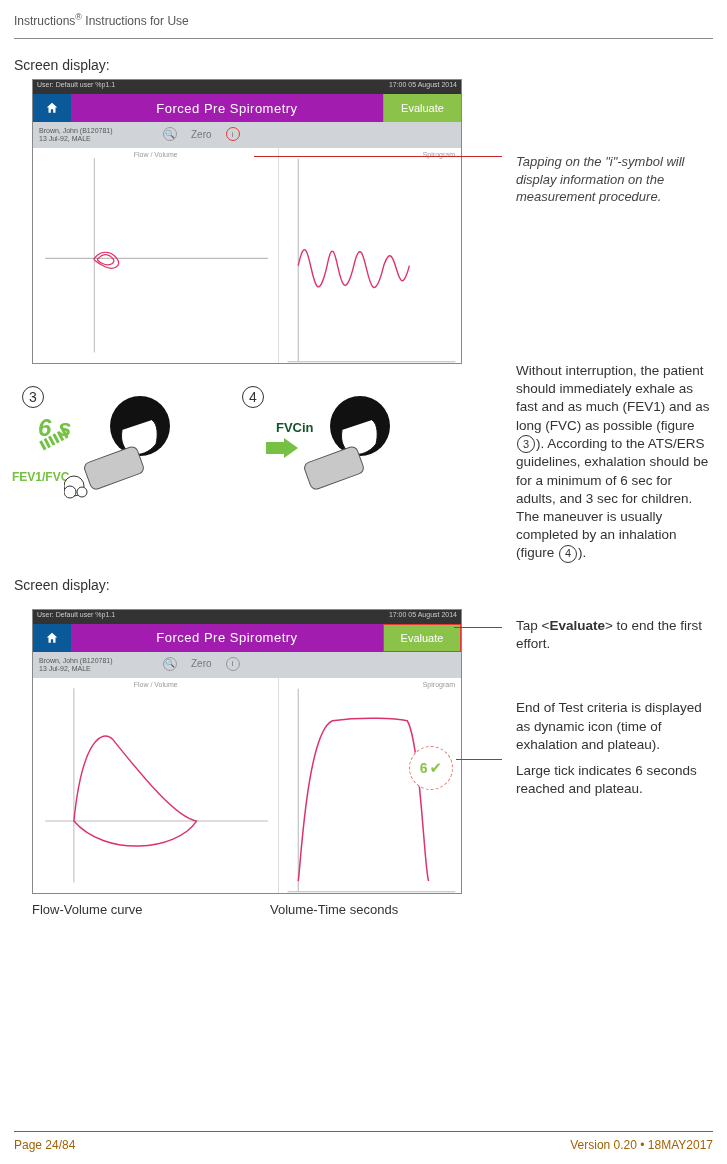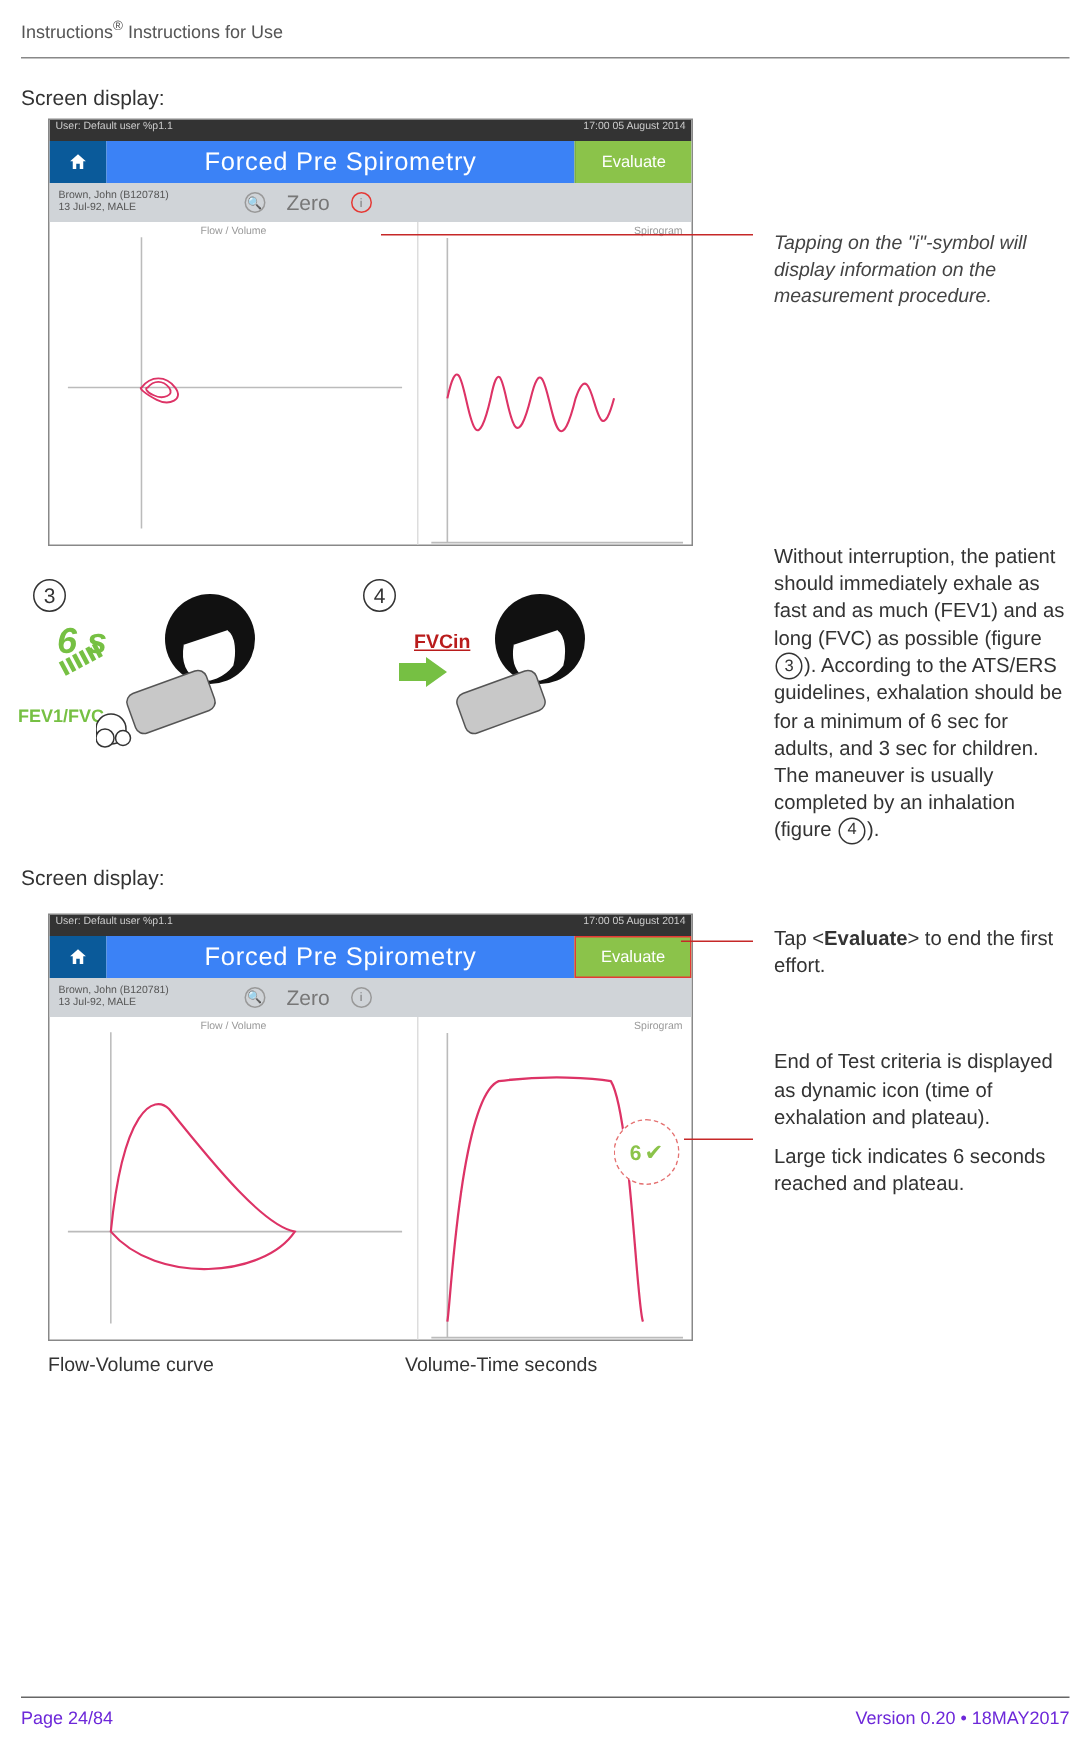--- a/index.html
+++ b/index.html
@@ -24,65 +24,65 @@
   .shot {
     width: 430px; height: 285px; border: 1px solid #888; background: #fff; position: relative; margin-left: 18px;
     overflow: hidden;
   }
   .shot-statusbar { height: 14px; background: #333; position: relative; }
   .shot-status-left { position:absolute; left:4px; top:1px; color:#ccc; font-size:7px; }
   .shot-status-right { position:absolute; right:4px; top:1px; color:#ccc; font-size:7px; }
   .shot-titlebar { display: flex; height: 28px; }
   .home-btn { width: 38px; background: #0a5a9a; display:flex; align-items:center; justify-content:center; }
   .home-btn svg { width:14px; height:14px; fill:#fff; }
-  .title-mid { flex:1; background:#3b82f6; color:#fff; font-size:17px; display:flex; align-items:center; justify-content:center; letter-spacing:0.5px; }
+  .title-mid { flex:1; background:#a21caf; color:#fff; font-size:13px; display:flex; align-items:center; justify-content:center; letter-spacing:0.5px; }
   .eval-btn { width: 78px; background:#8bc34a; color:#fff; font-size:11px; display:flex; align-items:center; justify-content:center; border-left:1px solid rgba(0,0,0,0.1); }
   .patient-row { height: 26px; background: #d0d4d8; display:flex; align-items:center; padding: 0 6px; position:relative; }
   .patient-info { font-size:7px; color:#555; line-height:1.1; }
   .mini-tool { position:absolute; left:130px; top:5px; display:flex; gap:14px; align-items:center; }
   .mini-icon { width:14px; height:14px; border:1px solid #999; border-radius:50%; display:flex; align-items:center; justify-content:center; font-size:8px; color:#777; }
-  .zero-lbl { font-size:14px; color:#777; }
+  .zero-lbl { font-size:10px; color:#777; }
   .info-box { border: 1.5px solid #e53935 !important; }
   .chart-area { display:flex; height: 216px; }
   .chart-left { flex: 1.35; border-right:1px solid #ddd; position:relative; }
   .chart-right { flex: 1; position:relative; }
   .chart-title-sm { font-size:7px; color:#999; position:absolute; top:3px; }
   .curve-svg { position:absolute; inset:0; }
 
   
   .callout-line { position:absolute; border-top:1px solid #c62828; }
   .annotation { font-style: italic; color:#444; font-size:13px; line-height:1.35; }
 
   
   .fig-row { display:flex; margin-top:18px; margin-left:6px; gap:10px; position:relative; }
   .fig { width: 210px; position:relative; }
   .circle-num { width:22px; height:22px; border:1.5px solid #333; border-radius:50%; display:flex; align-items:center; justify-content:center; font-size:14px; position:absolute; top:-2px; left:2px; background:#fff; z-index:5; }
   .circle-num-inline { width:18px; height:18px; border:1.2px solid #333; border-radius:50%; display:inline-flex; align-items:center; justify-content:center; font-size:11px; vertical-align: middle; margin:0 1px; }
   .six-s { position:absolute; top:26px; left:18px; color:#76c043; font-weight:bold; font-style:italic; font-size:24px; }
   .dashes { position:absolute; top:44px; left:20px; transform: rotate(-28deg); }
   .dashes span { display:inline-block; width:3px; height:10px; background:#76c043; margin-right:2px; }
   .fev-lbl { position:absolute; top:82px; left:-8px; color:#76c043; font-weight:bold; font-size:12px; }
-  .fvcin-lbl { position:absolute; top:32px; left:36px; color:#b91c1c; font-weight:bold; font-size:13px;text-decoration:underline; }
+  .fvcin-lbl { position:absolute; top:32px; left:36px; color:#14532d; font-weight:bold; font-size:13px; }
   .arrow-in { position:absolute; top:50px; left:26px; }
   .person-svg { position:absolute; top:4px; left:44px; }
 
   
   .shot2 { margin-top: 10px; height: 285px; }
   .eval-hl { border: 1.8px solid #e53935; }
   .eot-badge { position:absolute; right:8px; top:68px; width:44px; height:44px; border:1.5px dashed #e57373; border-radius:50%; display:flex; align-items:center; justify-content:center; background:#fff; }
   .eot-six { color:#8bc34a; font-weight:bold; font-size:14px; }
   .eot-check { color:#8bc34a; font-size:15px; margin-left:2px; }
 
   .curve-labels { display:flex; margin-left:18px; margin-top:8px; }
   .curve-labels div:first-child { width: 238px; }
 
   
   .footer { position:absolute; bottom:12px; left:14px; right:14px; }
   .footer .ln { border-top:1px solid #666; margin-bottom:6px; }
-  .footer .row { display:flex; justify-content:space-between; font-size:12px; color:#6d28d9; }
+  .footer .row { display:flex; justify-content:space-between; font-size:12px; color:#a16207; }
 </style>
 </head>
 <body>
 
 <div class="doc-header">
   <span>Instructions</span><sup>®</sup>
   <span>Instructions for Use</span>
 </div>
 <div class="hr-top"></div>
 

